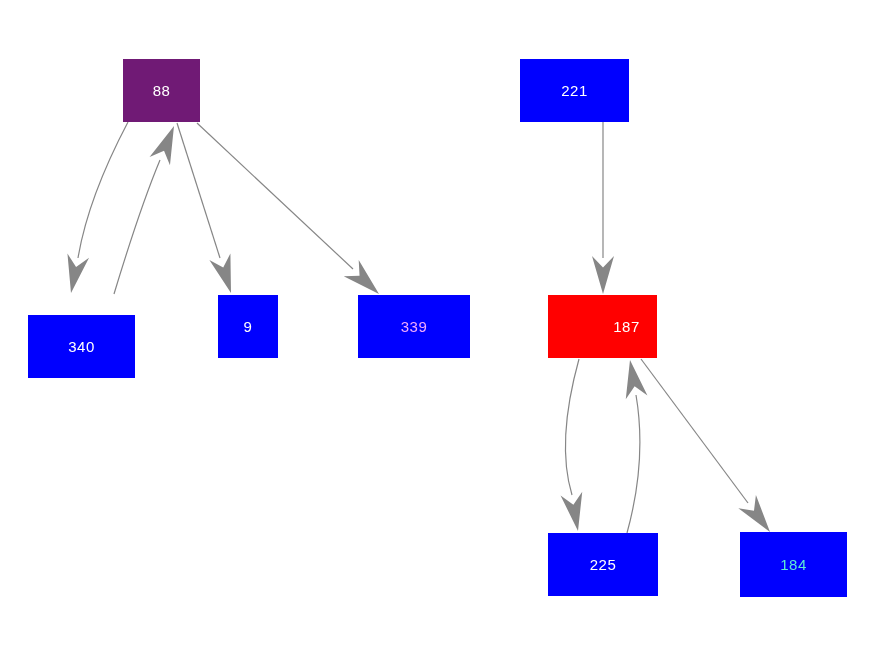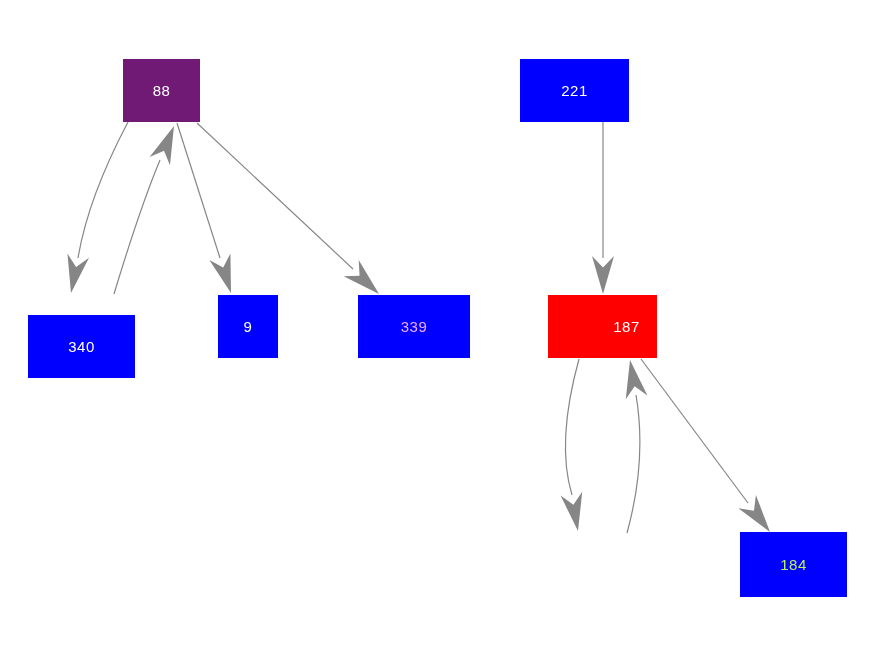--- a/index.html
+++ b/index.html
@@ -88,16 +88,19 @@
     </div>
     <div class="node" style="left: 358px; top: 295px; width: 112px; height: 63px; background: rgb(0, 0, 255);">
       <span class="label" style="color: #f0abfc;">339</span>
     </div>
     <div class="node" style="left: 520px; top: 59px; width: 109px; height: 63px; background: rgb(0, 0, 255);">
       <span class="label" style="color: rgb(255, 255, 255);">221</span>
     </div>
     <div class="node" style="left: 548px; top: 295px; width: 109px; height: 63px; background: rgb(255, 0, 0);">
       <span class="label" style="color: rgb(255, 255, 255); margin-left: 48px;">187</span>
     </div>
+    <div class="node" style="left: 548px; top: 533px; width: 110px; height: 63px; background: rgb(0, 0, 255);">
+      <span class="label" style="color: rgb(255, 255, 255);">225</span>
+    </div>
     <div class="node" style="left: 740px; top: 532px; width: 107px; height: 65px; background: rgb(0, 0, 255);">
-      <span class="label" style="color: #bef264;">184</span>
+      <span class="label" style="color: #5eead4;">184</span>
     </div>
   </div>
 
 </body></html>

